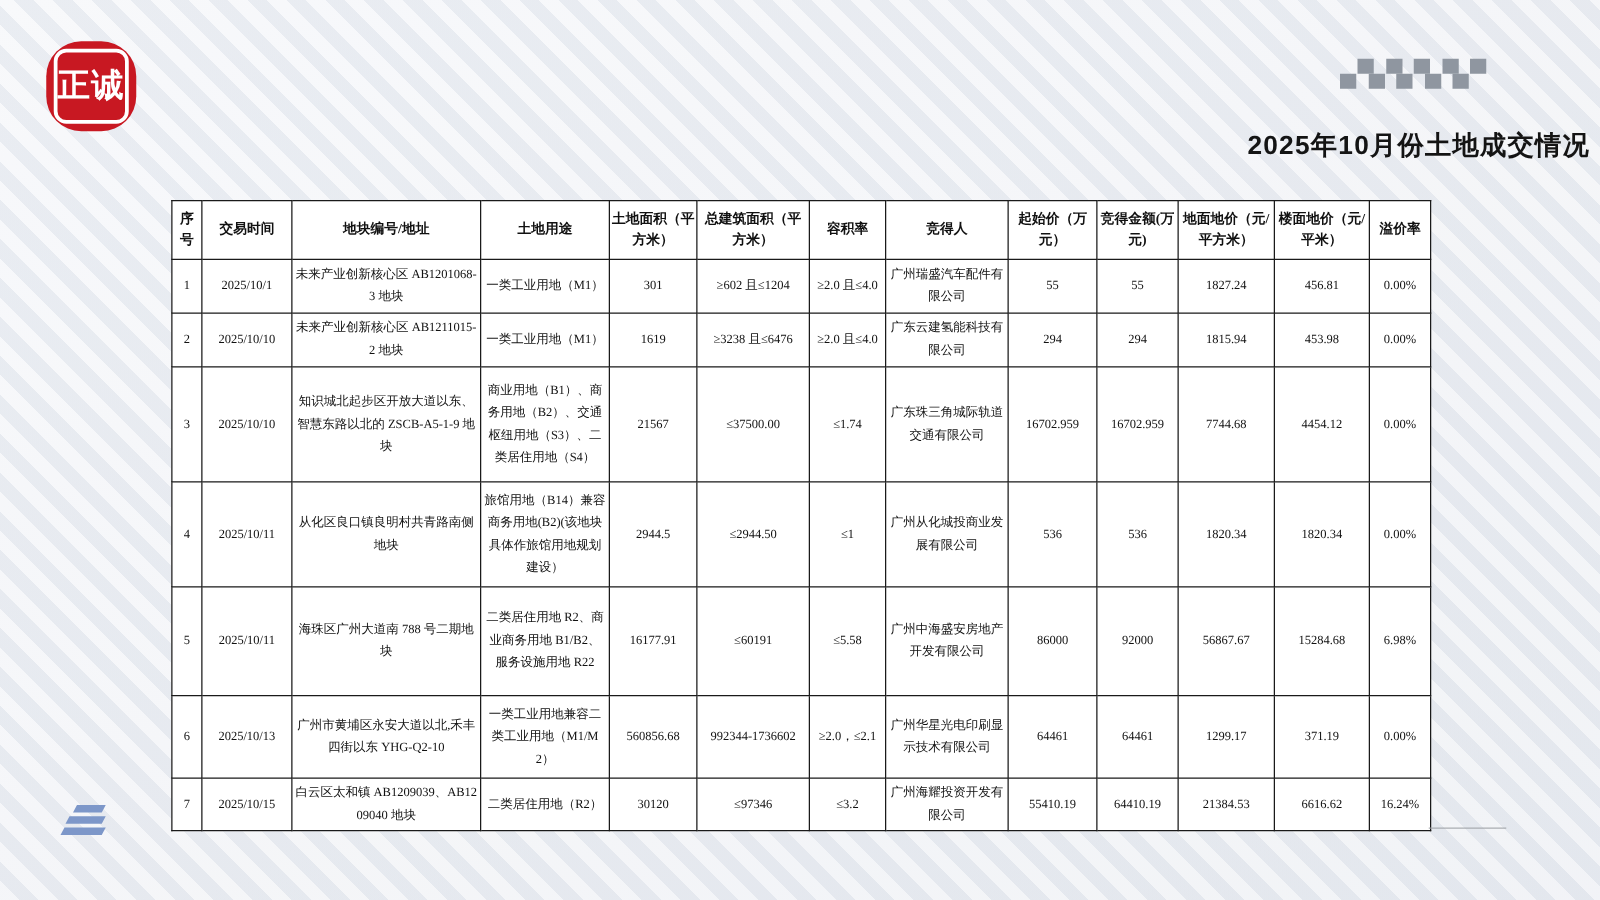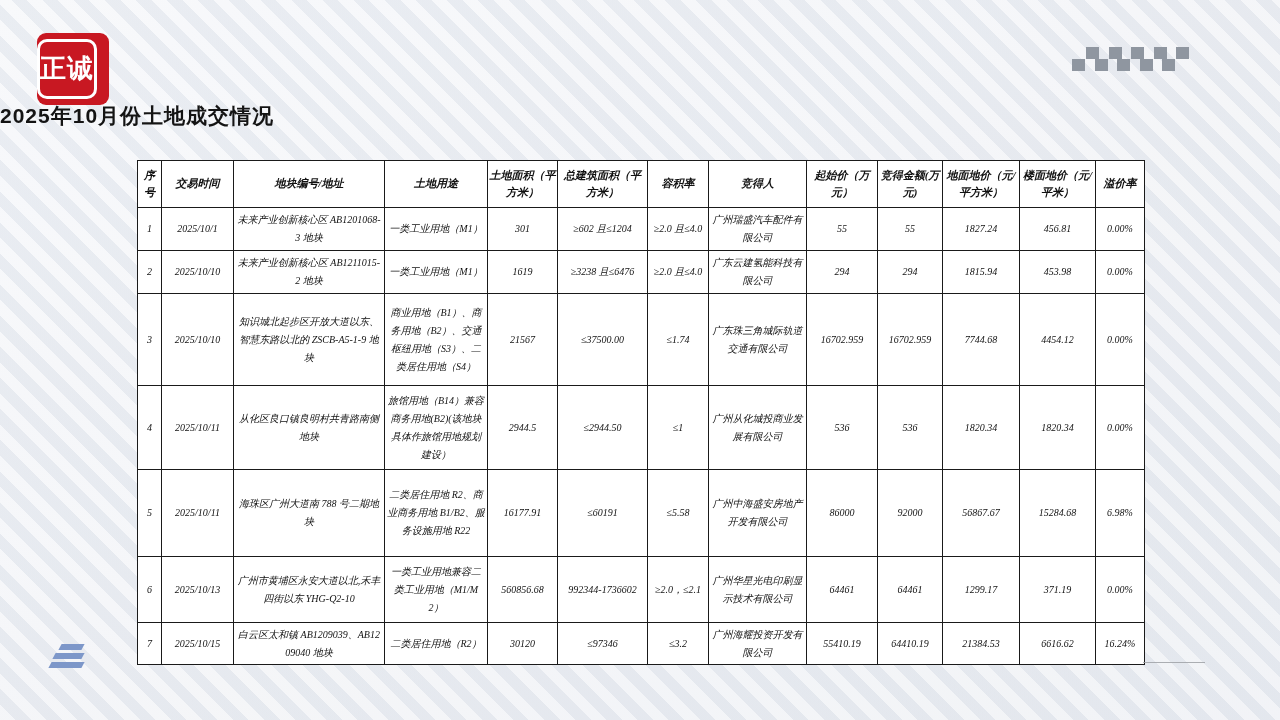--- a/index.html
+++ b/index.html
@@ -10,49 +10,49 @@
     position:relative; width:1280px; height:720px; overflow:hidden;
     background:
       repeating-linear-gradient(45deg, rgba(255,255,255,.45) 0 11px, rgba(223,228,235,.45) 11px 22px),
       linear-gradient(150deg,#f2f4f8 0%,#ecEEf3 55%,#e7eaf0 100%);
     background-color:#eef0f4;
   }
 
   
   .logo {
     position:absolute; left:37px; top:33px; width:72px; height:72px;
-    background:#c81822; border-radius:9px;
-    display:flex; align-items:center; justify-content:flex-start;
+    background:#c81822; border-radius:28px;
+    display:flex; align-items:center; justify-content:center;
   }
   .logo-frame {
     width:60px; height:60px; border:3px solid #ffffff; border-radius:10px;
     display:flex; align-items:center; justify-content:center;
   }
   .logo-text {
     color:#ffffff; font-weight:bold; font-size:26px; letter-spacing:1px;
     font-family:"Liberation Serif","DejaVu Serif",serif; transform:translateY(-1px);
   }
 
   
   .checker { position:absolute; left:1072px; top:47px; }
   .checker-row { display:flex; }
   .checker-row.top { margin-left:14px; }
   .checker-sq { width:13px; height:12px; background:#8f96a0; margin-right:9.5px; }
 
   
   .title {
-    position:absolute; left:0; top:102px; width:1272px; text-align:left;
+    position:absolute; left:0; top:102px; width:1272px; text-align:right;
     font-size:21px; font-weight:bold; color:#141414; letter-spacing:1px;
   }
 
   
   table.land {
     position:absolute; left:137px; top:160px; border-collapse:collapse;
     background:#ffffff; table-layout:fixed; width:1007px;
-    font-family:"Liberation Serif","DejaVu Serif",serif; color:#111111;font-style:italic;
+    font-family:"Liberation Serif","DejaVu Serif",serif; color:#111111;
   }
   table.land th, table.land td {
     border:1px solid #1a1a1a; text-align:center; vertical-align:middle;
     word-break:break-all; overflow:hidden;
   }
   table.land th { font-size:11px; font-weight:bold; line-height:1.55; padding:1px 1px; }
   table.land td { font-size:10px; line-height:1.8; padding:1px 2px; }
 
   
   .bars { position:absolute; left:47px; top:644px; width:36px; display:flex; flex-direction:column; align-items:flex-end; }

